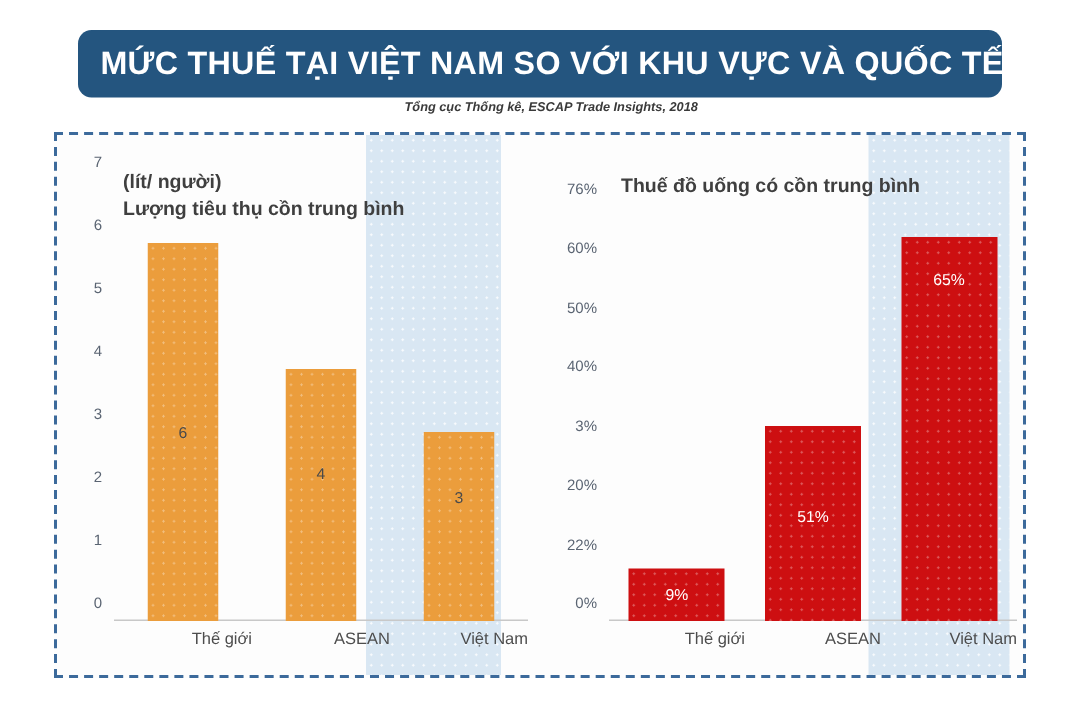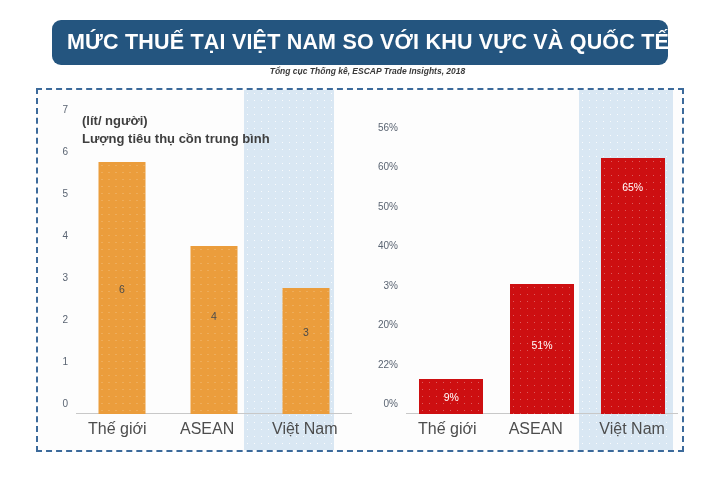--- a/index.html
+++ b/index.html
@@ -151,23 +151,23 @@
     text-align: center;
     font-size: 10.5px;
   }
   .panel-left .bar-value  { color: #4a4a4a; }
   .panel-right .bar-value { color: #ffffff; }
 
   .cat-label {
     position: absolute;
     top: 100%;
     margin-top: 6px;
-    left: 12px; right: 0;
-    text-align: left;
-    font-size: 16px;
+    left: 0; right: 0;
+    text-align: right;
+    font-size: 11px;
     color: #4d4d4d;
     white-space: nowrap;
   }
 </style>
 </head>
 <body>
 
 <div class="header-banner">
   <div class="header-title">MỨC THUẾ TẠI VIỆT NAM SO VỚI KHU VỰC VÀ QUỐC TẾ</div>
 </div>
@@ -219,32 +219,35 @@
           <div class="cat-label">Việt Nam</div>
         </div>
 
       </div>
     </div>
   </div>
 
   <div class="chart-panel panel-right">
     <div class="highlight-band"></div>
 
+    <div class="chart-heading">
+      <div>Thuế đồ uống có cồn trung bình</div>
+    </div>
 
     <div class="plot">
       <div class="axis-line"></div>
 
       <div class="tick-label" style="bottom:0%">0%</div>
       <div class="tick-label" style="bottom:14.2857%">22%</div>
       <div class="tick-label" style="bottom:28.5714%">20%</div>
       <div class="tick-label" style="bottom:42.8571%">3%</div>
       <div class="tick-label" style="bottom:57.1428%">40%</div>
       <div class="tick-label" style="bottom:71.4285%">50%</div>
       <div class="tick-label" style="bottom:85.7142%">60%</div>
-      <div class="tick-label" style="bottom:100%">56%</div>
+      <div class="tick-label" style="bottom:100%">76%</div>
 
       <div class="bars-row">
 
         <div class="bar-slot">
           <div class="bar" style="height:12.857%">
             <div class="bar-value" style="top:35%">9%</div>
           </div>
           <div class="cat-label">Thế giới</div>
         </div>
 

